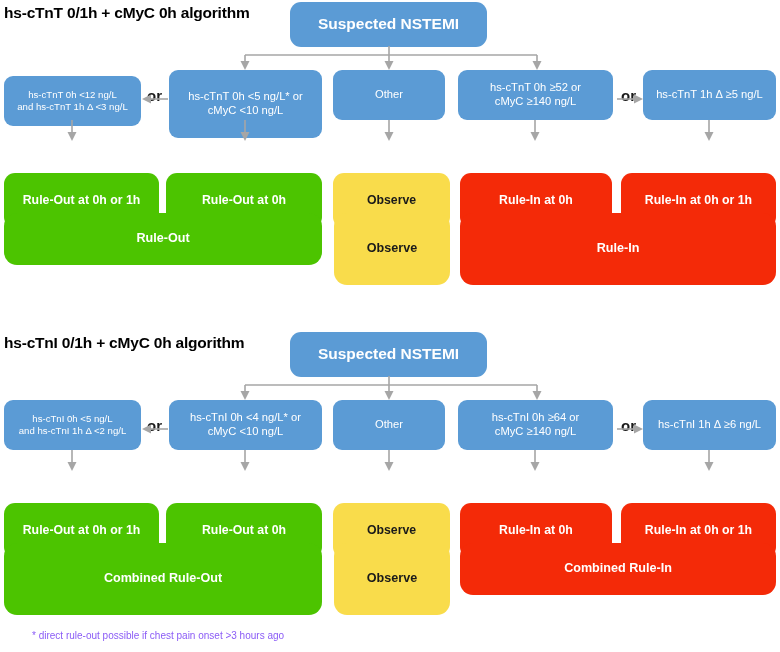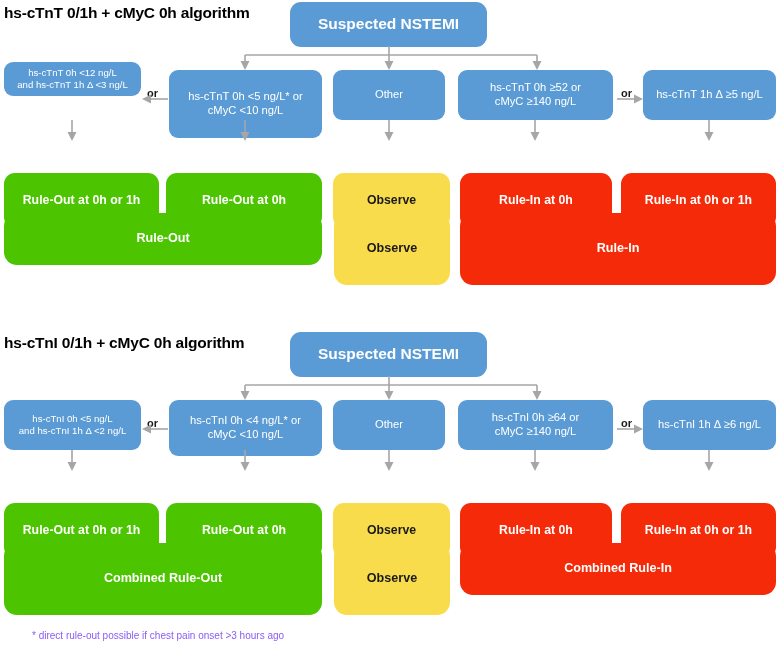--- a/index.html
+++ b/index.html
@@ -67,21 +67,21 @@
     margin-top: 32px;
   }
   .summary {
     font-size: 12.6px;
     font-weight: bold;
     border-radius: 13px;
   }
 
   .orlabel {
     position: absolute;
-    font-size: 11px;
+    font-size: 15px;
     font-weight: bold;
     color: #1a1a1a;
     line-height: 1;
   }
 
   .conn {
     position: absolute;
     pointer-events: none;
   }
 
@@ -107,21 +107,21 @@
     <g stroke="#A6A6A6" stroke-width="1.6" fill="none">
       <path d="M389,0 L389,9 M245,9 L537,9 M245,9 L245,17 M389,9 L389,17 M537,9 L537,17"></path>
     </g>
     <g fill="#A6A6A6">
       <polygon points="245,24 240.5,15 249.5,15"></polygon>
       <polygon points="389,24 384.5,15 393.5,15"></polygon>
       <polygon points="537,24 532.5,15 541.5,15"></polygon>
     </g>
   </svg>
 
-  <div class="box blue crit small" style="left:4px; top:62px; width:137px; height:34px;">
+  <div class="box blue crit small" style="left:4px; top:76px; width:137px; height:50px;">
     <span>
       <span>hs-cTnT 0h &lt;12 ng/L</span><br>
       <span>and hs-cTnT 1h Δ &lt;3 ng/L</span>
     </span>
   </div>
 
   <div class="orlabel" style="left:147px; top:88px;">or</div>
 
   <svg class="conn" style="left:140px; top:92px; width:30px; height:14px;" viewBox="0 0 30 14">
     <path d="M28,7 L9,7" stroke="#A6A6A6" stroke-width="1.6" fill="none"></path>
@@ -201,21 +201,21 @@
     </span>
   </div>
 
   <div class="orlabel" style="left:147px; top:88px;">or</div>
 
   <svg class="conn" style="left:140px; top:92px; width:30px; height:14px;" viewBox="0 0 30 14">
     <path d="M28,7 L9,7" stroke="#A6A6A6" stroke-width="1.6" fill="none"></path>
     <polygon points="2,7 11,2.5 11,11.5" fill="#A6A6A6"></polygon>
   </svg>
 
-  <div class="box blue crit" style="left:169px; top:70px; width:153px; height:56px;">
+  <div class="box blue crit" style="left:169px; top:70px; width:153px; height:50px;">
     <span>
       <span>hs-cTnI 0h &lt;4 ng/L* or</span><br>
       <span>cMyC &lt;10 ng/L</span>
     </span>
   </div>
 
   <div class="box blue crit" style="left:333px; top:70px; width:112px; height:50px;">Other</div>
 
   <div class="box blue crit" style="left:458px; top:70px; width:155px; height:50px;text-align:center;">
     <span>

